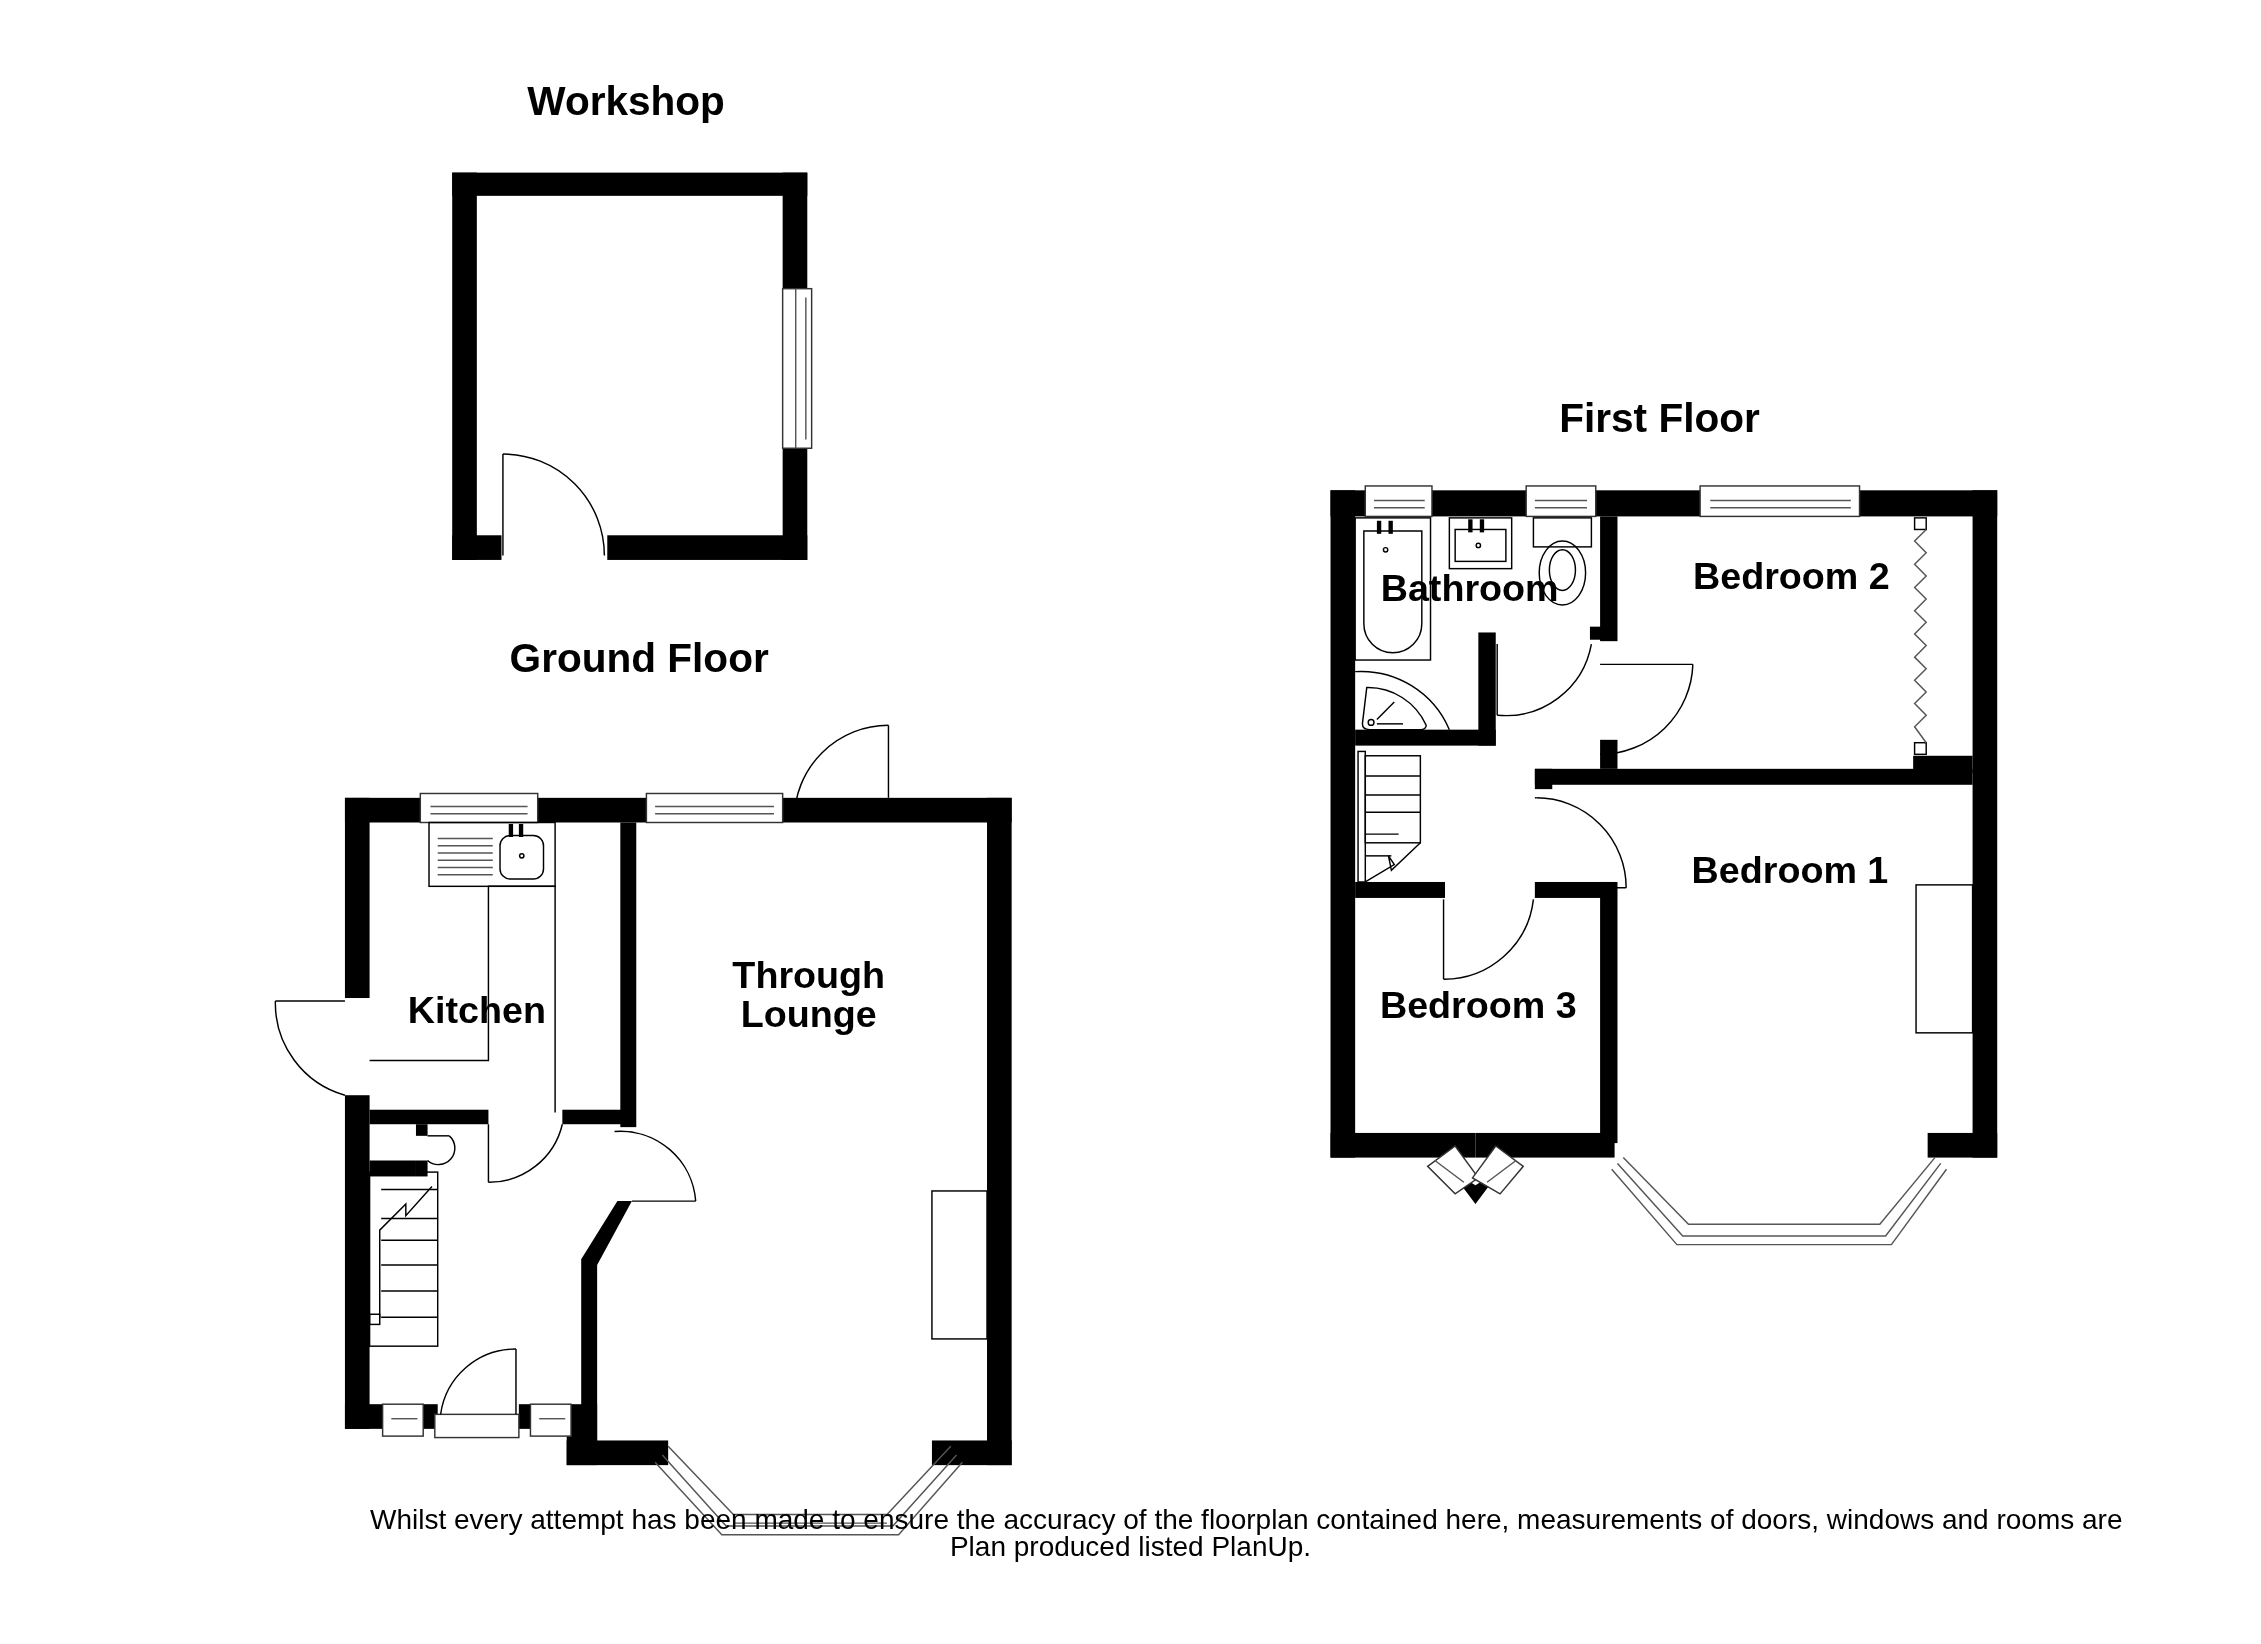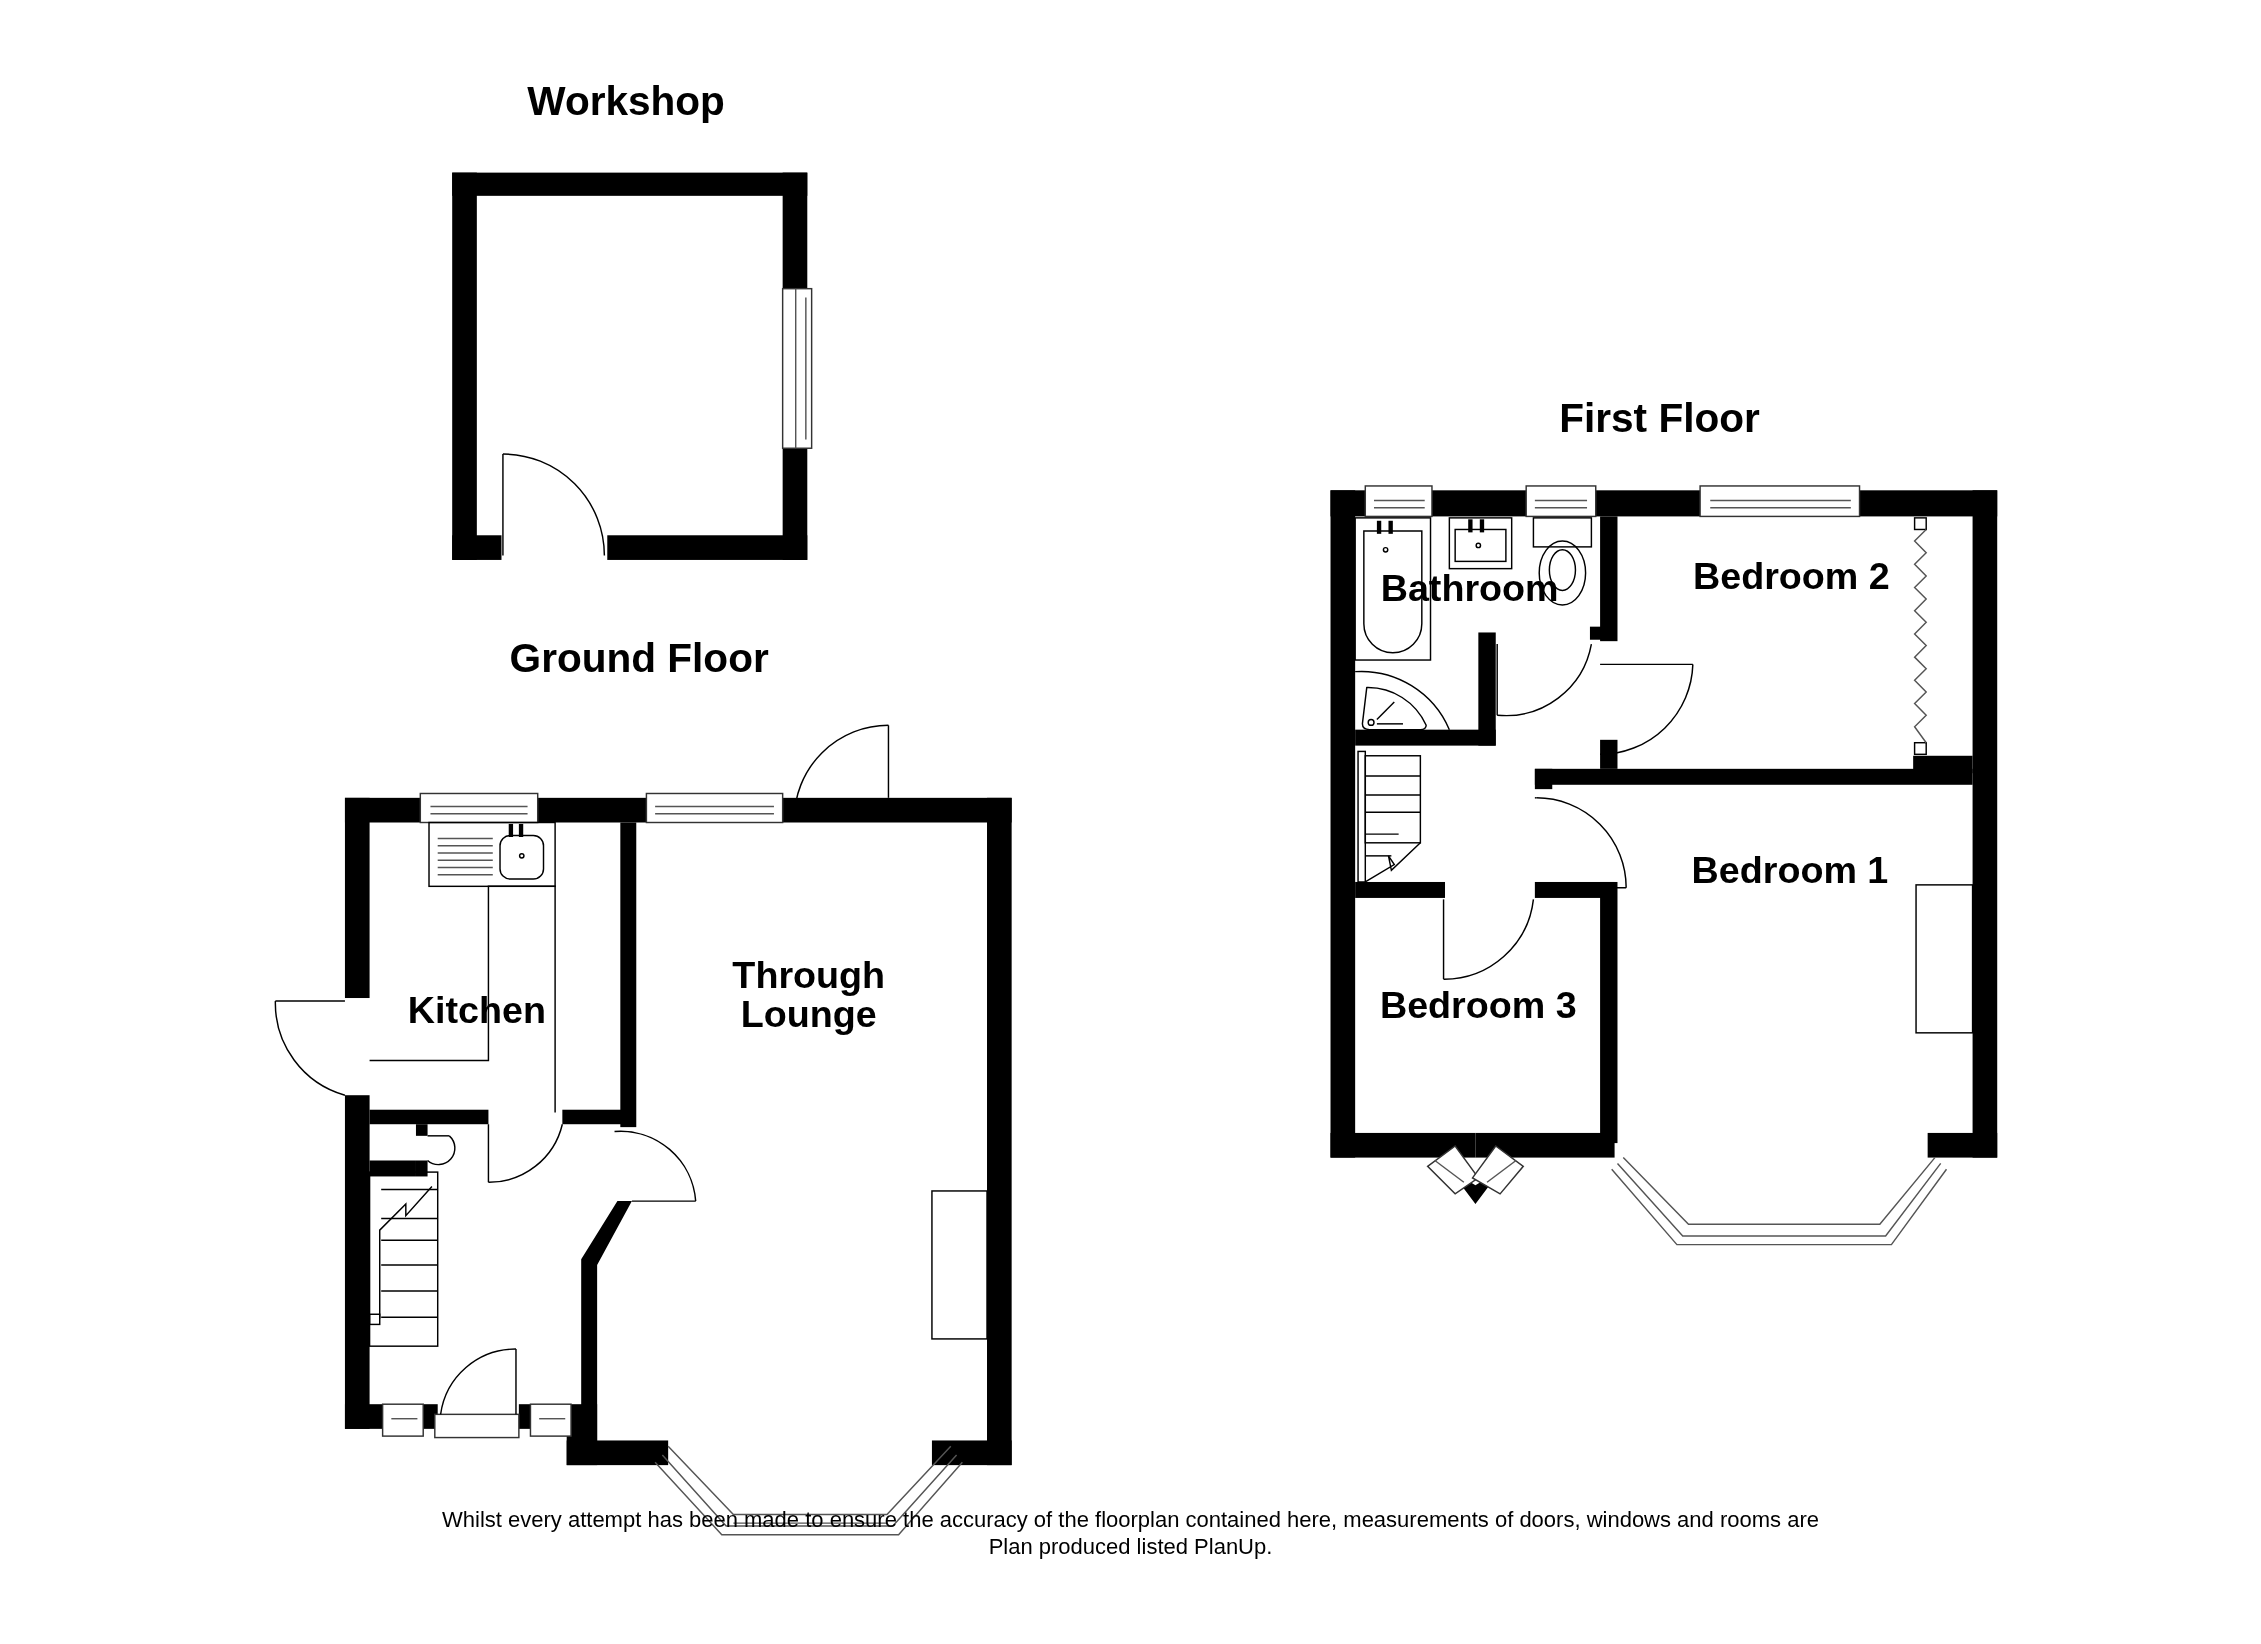--- a/index.html
+++ b/index.html
@@ -5,21 +5,21 @@
   html, body { margin: 0; padding: 0; background: #ffffff; }
   body { width: 2261px; height: 1645px; position: relative; overflow: hidden; font-family: "Liberation Sans", sans-serif; }
   #plan { position: absolute; left: 0; top: 0; width: 2261px; height: 1645px; }
   .wall { fill: #000000; }
   .thin { fill: none; stroke: #000000; stroke-width: 1; }
   .thin-g { fill: none; stroke: #555555; stroke-width: 1; }
   .win { fill: #ffffff; stroke: #333333; stroke-width: 1; }
   .room-label { font-family: "Liberation Sans", sans-serif; font-weight: bold; font-size: 26px; fill: #000; }
   .floor-title { font-family: "Liberation Sans", sans-serif; font-weight: bold; font-size: 28px; fill: #000; }
   .disclaimer { position: absolute; left: 370px; top: 1506px; width: 1521px; text-align: center;
-    font-family: "Liberation Sans", sans-serif; font-size: 22px; line-height: 27px; color: #000; }
+    font-family: "Liberation Sans", sans-serif; font-size: 28px; line-height: 27px; color: #000; }
   .disclaimer div { white-space: nowrap; }
 </style>
 </head>
 <body>
 
 <svg id="plan" viewBox="0 0 1560 1134" preserveAspectRatio="none" xmlns="http://www.w3.org/2000/svg">
 
   <g>
     <text class="floor-title" x="432" y="79" text-anchor="middle">Workshop</text>
 

